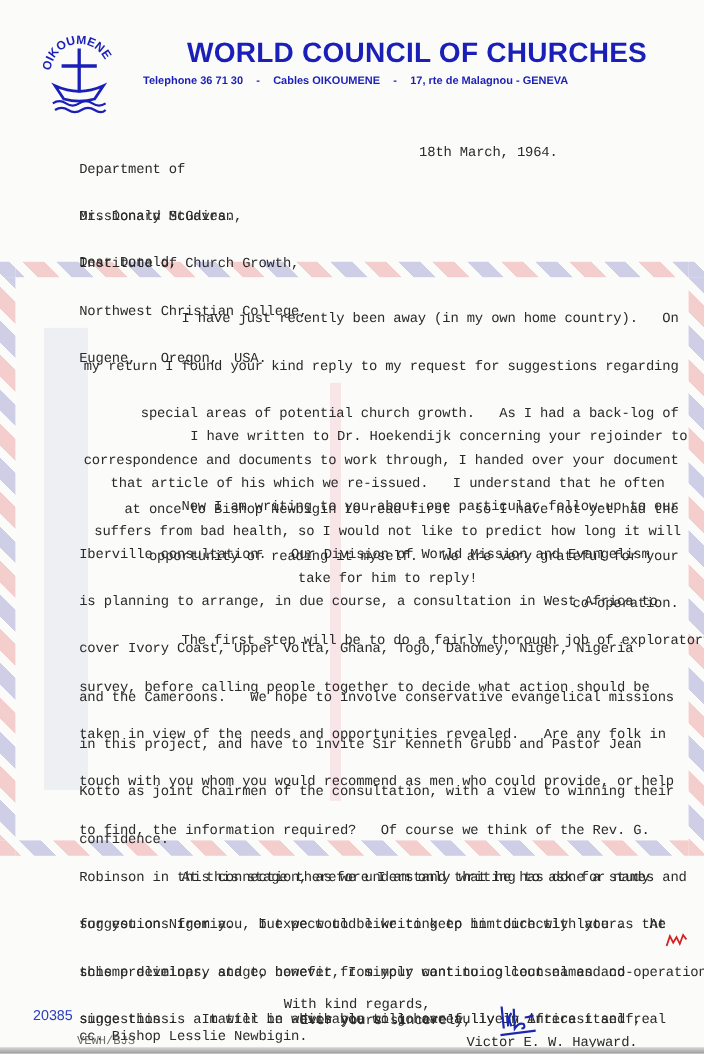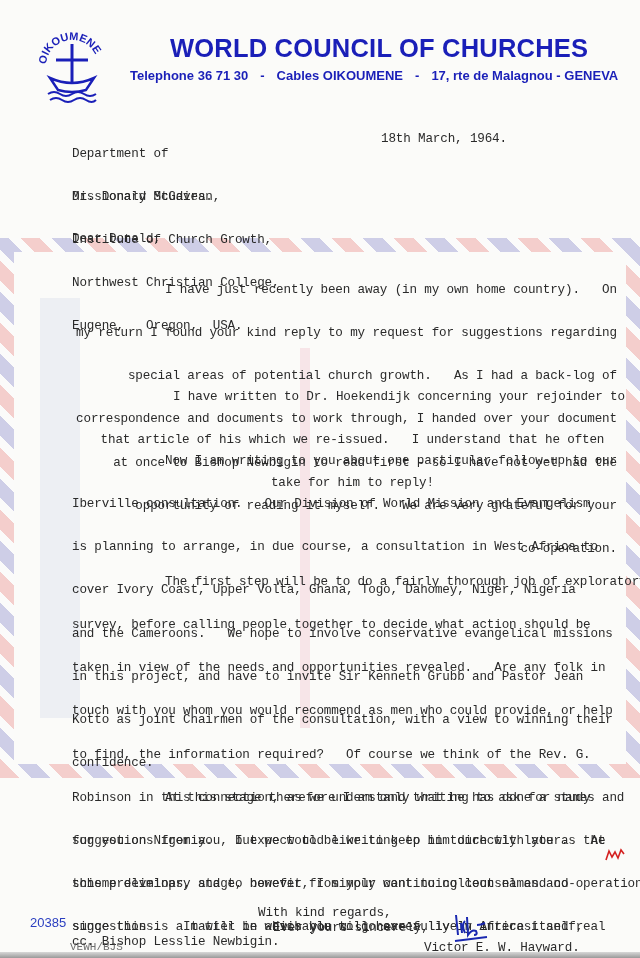--- a/index.html
+++ b/index.html
@@ -35,21 +35,21 @@
   .logo { position: absolute; left: 36px; top: 22px; width: 70px; height: 82px; }
   .org-name {
     position: absolute; left: 129px; top: 34px;
     font-family: "Liberation Sans", "DejaVu Sans", sans-serif;
     font-weight: bold; font-size: 25.5px; letter-spacing: 0.2px;
     color: #1a1fb8; white-space: nowrap; margin-left: 41px;
   }
   .contact {
     position: absolute; left: 130px; top: 68px;
     font-family: "Liberation Sans", "DejaVu Sans", sans-serif;
-    font-weight: bold; font-size: 13px;
+    font-weight: bold; font-size: 10px;
     color: #1a1fb8; white-space: nowrap; text-align: right;
   }
   .contact span { display: inline-block; }
   .contact .sep { margin: 0 12px; }
 
   
   .tw {
     position: absolute; font-size: 12.6px; line-height: 14.4px;
     color: #2a2a2a; white-space: pre; letter-spacing: -0.15px;
   }
@@ -127,20 +127,21 @@
     <span class="line">special areas of potential church growth.   As I had a back-log of</span>
     <span class="line">correspondence and documents to work through, I handed over your document</span>
     <span class="line">at once to Bishop Newbigin to read first - so I have not yet had the</span>
     <span class="line">opportunity of reading it myself.   We are very grateful for your</span>
     <span class="line">co-operation.</span>
   </div>
 
   <div class="tw" style="left:80px; top:361px;text-align:center;">
     <span class="line indent">I have written to Dr. Hoekendijk concerning your rejoinder to</span>
     <span class="line">that article of his which we re-issued.   I understand that he often</span>
+    <span class="line">suffers from bad health, so I would not like to predict how long it will</span>
     <span class="line">take for him to reply!</span>
   </div>
 
   <div class="tw" style="left:72px; top:425px;">
     <span class="line indent">Now I am writing to you about one particular follow-up to our</span>
     <span class="line">Iberville consultation.   Our Division of World Mission and Evangelism</span>
     <span class="line">is planning to arrange, in due course, a consultation in West Africa to</span>
     <span class="line">cover Ivory Coast, Upper Volta, Ghana, Togo, Dahomey, Niger, Nigeria</span>
     <span class="line">and the Cameroons.   We hope to involve conservative evangelical missions</span>
     <span class="line">in this project, and have to invite Sir Kenneth Grubb and Pastor Jean</span>

